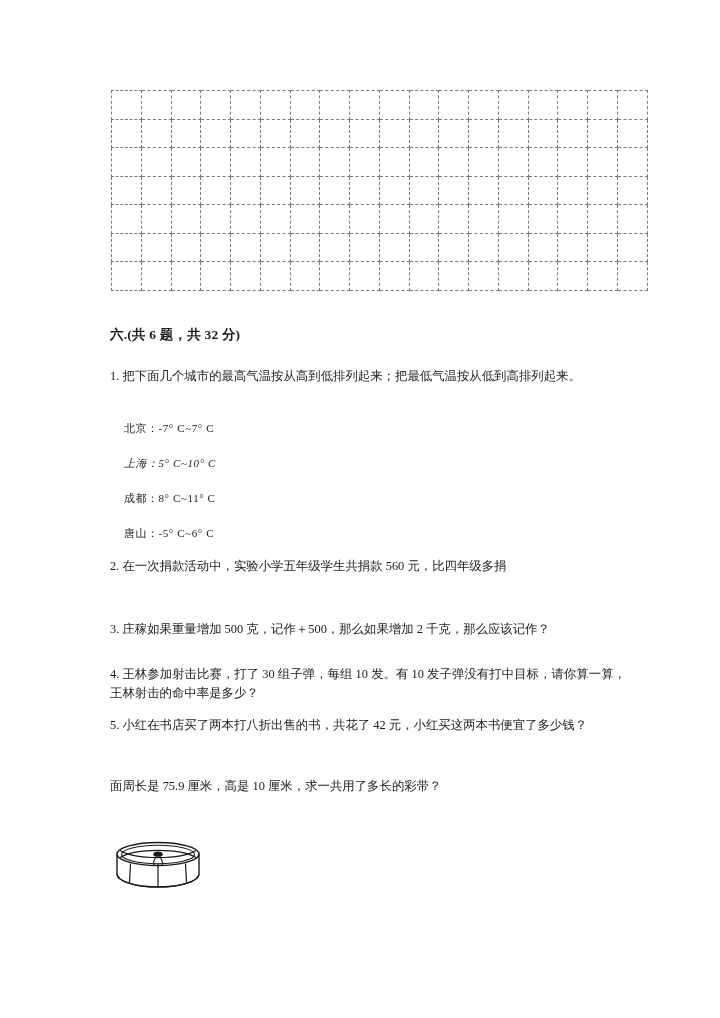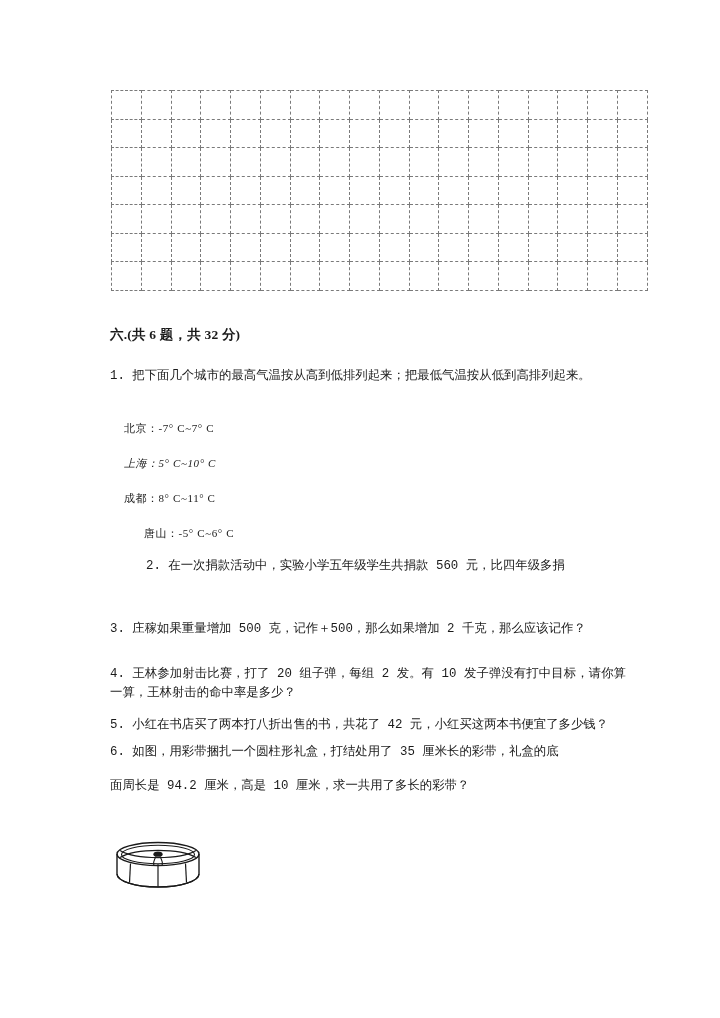--- a/index.html
+++ b/index.html
@@ -54,21 +54,20 @@
   }
 
   
   .q {
     position: absolute;
     left: 110px;
     width: 516px;
     font-size: 12.4px;
     line-height: 1.85;
     text-align: justify;
-    font-family: Liberation Mono, monospace;
   }
 
   .sub-line {
     position: absolute;
     left: 124px;
     font-size: 11px;
     white-space: nowrap;
   }
   .sub-line .city { letter-spacing: 0.5px; }
   .sub-line .temp {
@@ -266,35 +265,34 @@
 
   <div class="sub-line" style="top:421px;">
     <span class="city">北京：</span><span class="temp">-7° C~7° C</span>
   </div>
   <div class="sub-line" style="top:456px;font-style:italic;">
     <span class="city">上海：</span><span class="temp">5° C~10° C</span>
   </div>
   <div class="sub-line" style="top:491px;">
     <span class="city">成都：</span><span class="temp">8° C~11° C</span>
   </div>
-  <div class="sub-line" style="top:526px;margin-left:20px;">
+  <div class="sub-line" style="top:526px;">
     <span class="city">唐山：</span><span class="temp">-5° C~6° C</span>
   </div>
 
-  <div class="q" style="top:555px;margin-left:36px;">2. 在一次捐款活动中，实验小学五年级学生共捐款 560 元，比四年级多捐</div>
+  <div class="q" style="top:555px;">2. 在一次捐款活动中，实验小学五年级学生共捐款 560 元，比四年级多捐</div>
 
 
   <div class="q q-tight" style="top:620px;">3. 庄稼如果重量增加 500 克，记作＋500，那么如果增加 2 千克，那么应该记作？</div>
 
-  <div class="q q-tight" style="top:665px;">4. 王林参加射击比赛，打了 20 组子弹，每组 2 发。有 10 发子弹没有打中目标，请你算一算，王林射击的命中率是多少？</div>
+  <div class="q q-tight" style="top:665px;">4. 王林参加射击比赛，打了 30 组子弹，每组 10 发。有 10 发子弹没有打中目标，请你算一算，王林射击的命中率是多少？</div>
 
   <div class="q q-tight" style="top:704px;margin-top:12px;">5. 小红在书店买了两本打八折出售的书，共花了 42 元，小红买这两本书便宜了多少钱？</div>
 
-  <div class="q q-tight" style="top:743px;">6. 如图，用彩带捆扎一个圆柱形礼盒，打结处用了 35 厘米长的彩带，礼盒的底</div>
-  <div class="q q-tight" style="top:777px;">面周长是 94.2 厘米，高是 10 厘米，求一共用了多长的彩带？</div>
+  <div class="q q-tight" style="top:777px;">面周长是 75.9 厘米，高是 10 厘米，求一共用了多长的彩带？</div>
 
   <div class="figure">
     <svg width="96" height="58" viewBox="0 0 96 58" xmlns="http://www.w3.org/2000/svg">
       <g fill="none" stroke="#1a1a1a" stroke-width="1.4">
 
         <ellipse cx="48" cy="16" rx="41" ry="11.5"></ellipse>
 
         <ellipse cx="48" cy="16.5" rx="36.5" ry="9.2" stroke-width="1.1"></ellipse>
 
         <path d="M7 16 L7 36 C7 43 25 49 48 49 C71 49 89 43 89 36 L89 16"></path>

